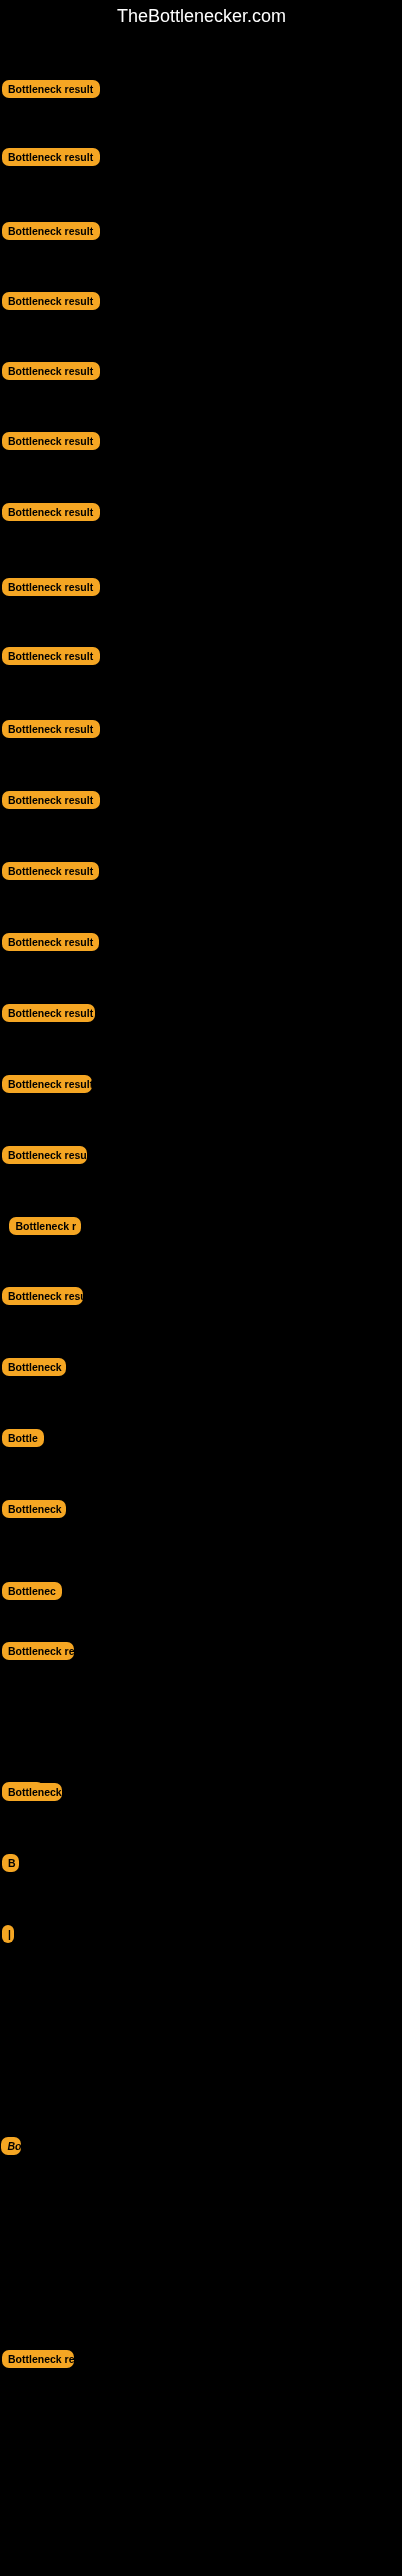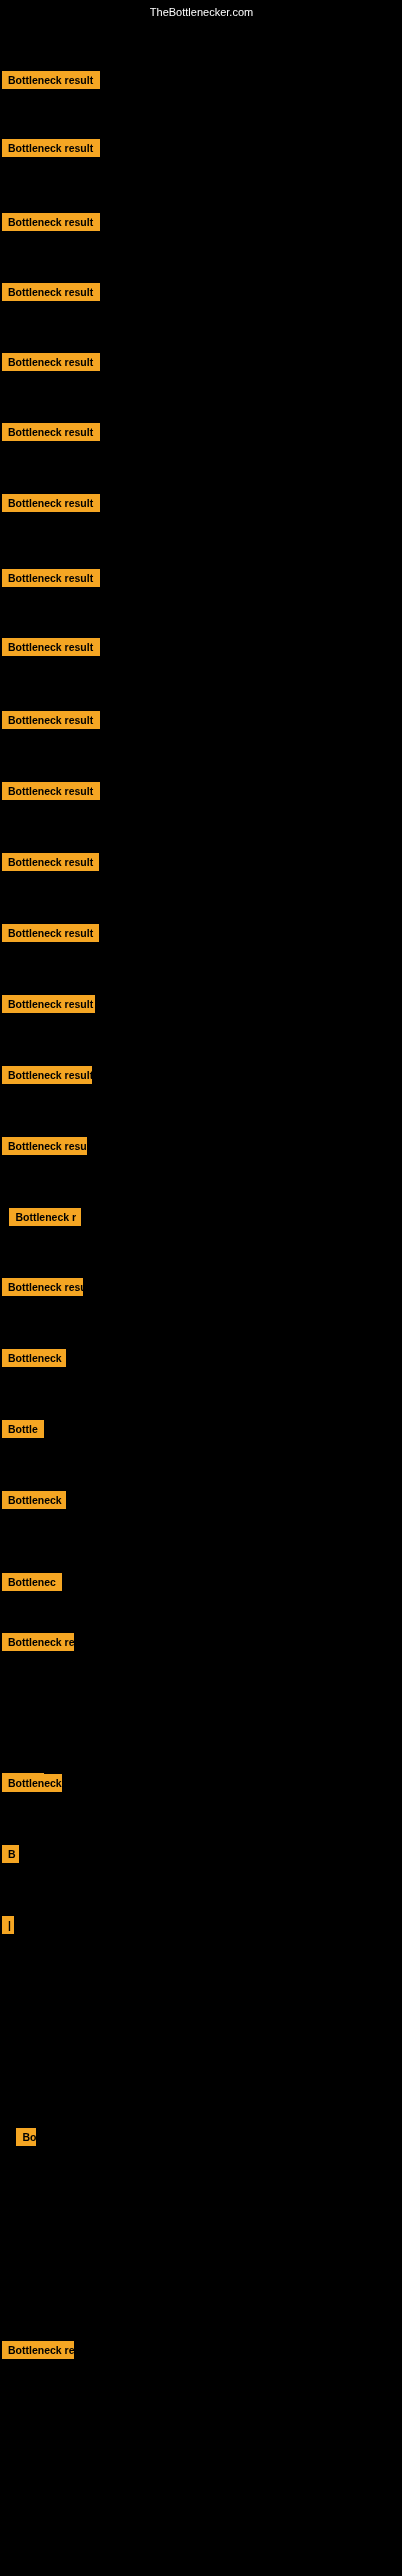--- a/index.html
+++ b/index.html
@@ -12,33 +12,33 @@
       width: 403px;
       min-height: 2576px;
       background-color: #000000;
       font-family: Arial, sans-serif;
       position: relative;
     }
 
     .site-title {
       text-align: center;
       color: #ffffff;
-      font-size: 11px;
+      font-size: 18px;
       padding: 6.4px 0;
       background-color: #000000;
     }
 
     .bottleneck-badge {
       display: inline-block;
       background-color: #f5a623;
       color: #000000;
       font-size: 10.5px;
       font-weight: bold;
       padding: 3.2px 6.4px;
-      border-radius: 0;
+      border-radius: 7px;
       white-space: nowrap;
       overflow: hidden;
     }
   </style>
 </head>
 <body>
 
 <div style="position: relative; width: 403px; min-height: 2576px; background: #000;">
   <div class="site-title">TheBottlenecker.com</div>
 
@@ -63,17 +63,17 @@
       <div class="bottleneck-badge" style="position: absolute; top: 1253px; left: 1.6px; max-width: 81px; overflow: hidden;">Bottleneck resu</div>
       <div class="bottleneck-badge" style="position: absolute; top: 1324px; left: 1.6px; max-width: 64px; overflow: hidden;">Bottleneck</div>
       <div class="bottleneck-badge" style="position: absolute; top: 1395px; left: 1.6px; max-width: 48px; overflow: hidden;">Bottle</div>
       <div class="bottleneck-badge" style="position: absolute; top: 1466px; left: 1.6px; max-width: 64px; overflow: hidden;">Bottleneck</div>
       <div class="bottleneck-badge" style="position: absolute; top: 1537px; left: 1.6px; max-width: 60px; overflow: hidden; margin-top: 11px;">Bottlenec</div>
       <div class="bottleneck-badge" style="position: absolute; top: 1608px; left: 1.6px; max-width: 72px; overflow: hidden;">Bottleneck re</div>
       <div class="bottleneck-badge" style="position: absolute; top: 1748px; left: 1.6px; max-width: 44px; overflow: hidden; font-style: italic;">Bottle</div>
       <div class="bottleneck-badge" style="position: absolute; top: 1749px; left: 1.6px; max-width: 60px; overflow: hidden;">Bottleneck</div>
       <div class="bottleneck-badge" style="position: absolute; top: 1820px; left: 1.6px; max-width: 17.7px; overflow: hidden;">B</div>
       <div class="bottleneck-badge" style="position: absolute; top: 1891px; left: 1.6px; max-width: 8px; overflow: hidden;">|</div>
-      <div class="bottleneck-badge" style="position: absolute; top: 2103px; left: 16px; max-width: 20px; overflow: hidden;">Bo</div>
+      <div class="bottleneck-badge" style="position: absolute; top: 2103px; left: 1px; max-width: 20px; overflow: hidden; font-style: italic;">Bo</div>
       <div class="bottleneck-badge" style="position: absolute; top: 2316px; left: 1.6px; max-width: 72px; overflow: hidden;">Bottleneck re</div>
     </div>
 </div>
 
 
 </body></html>

